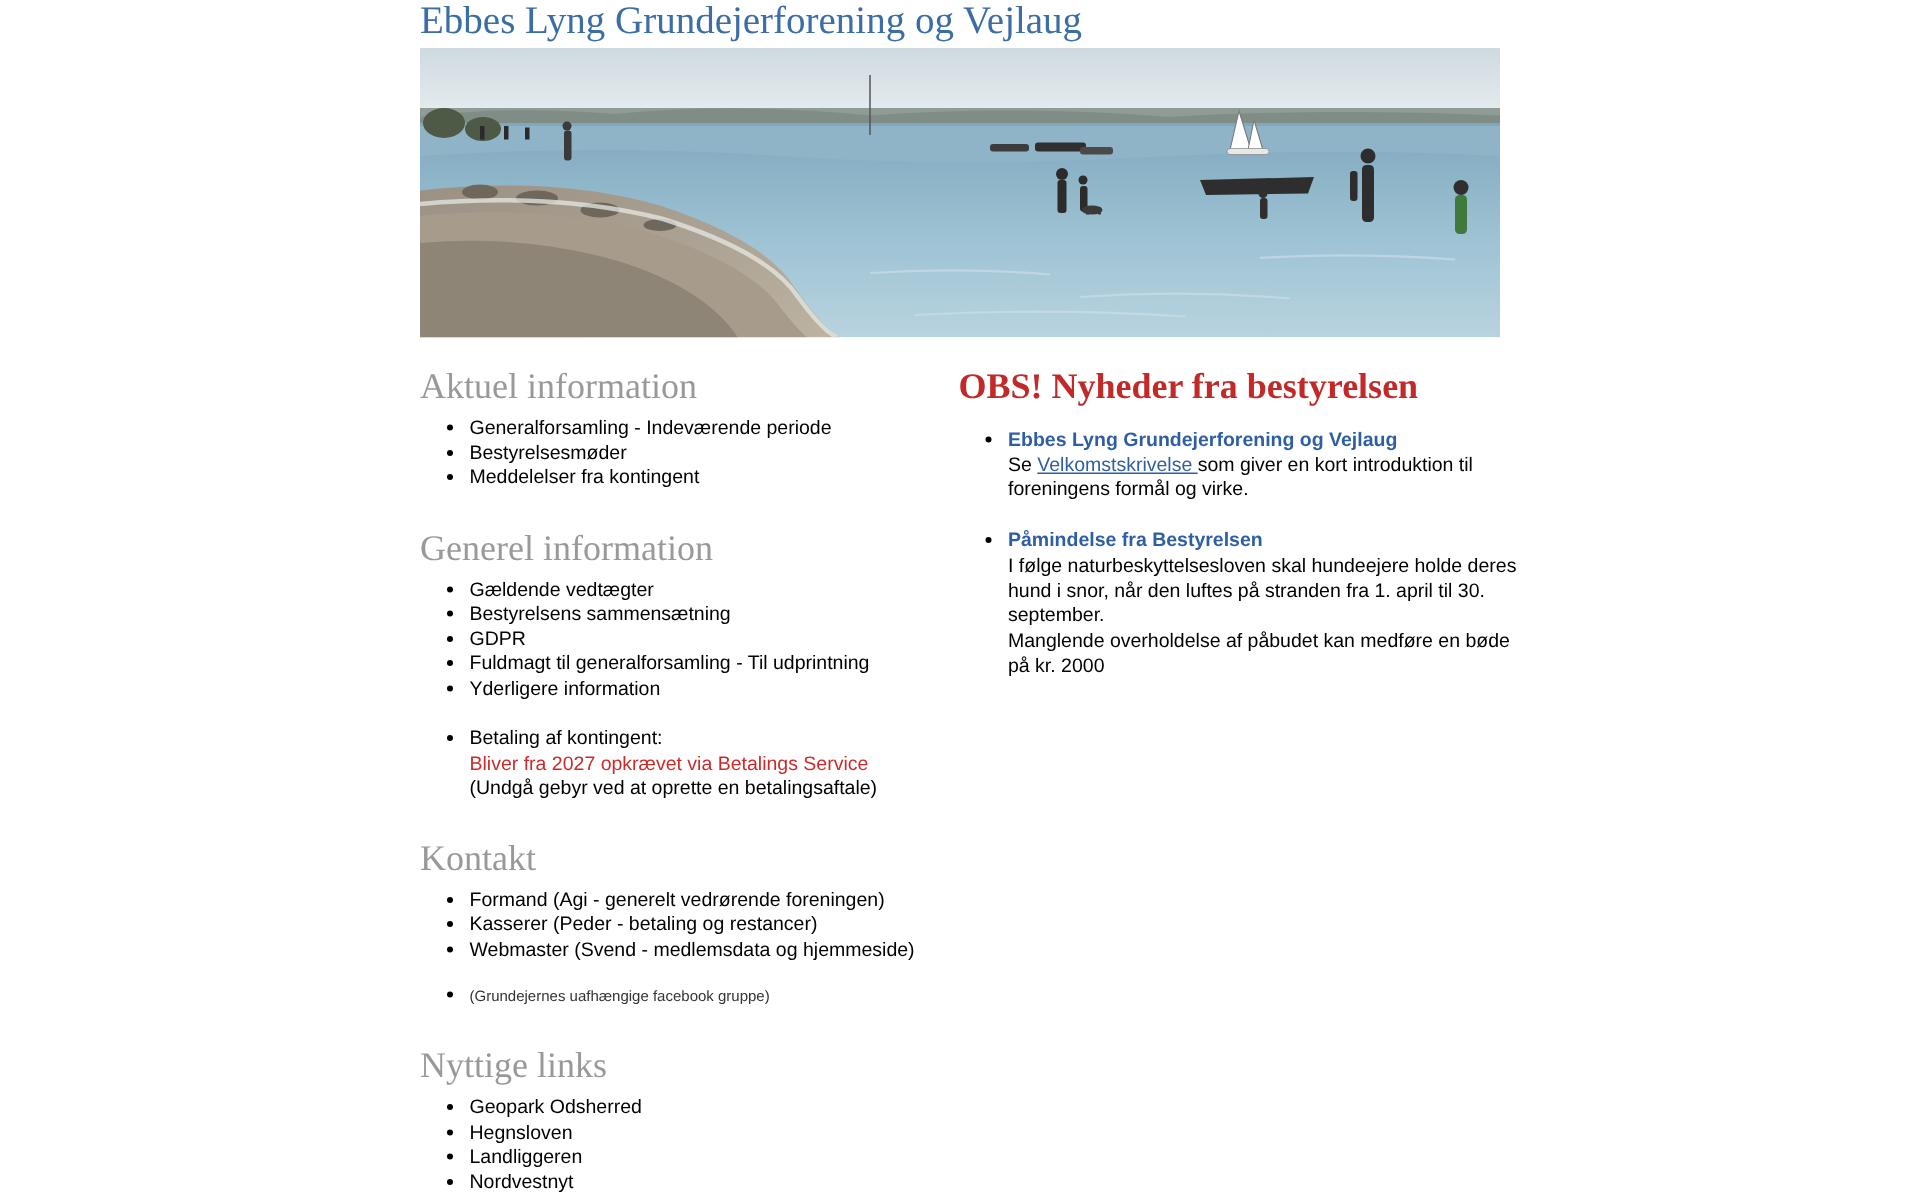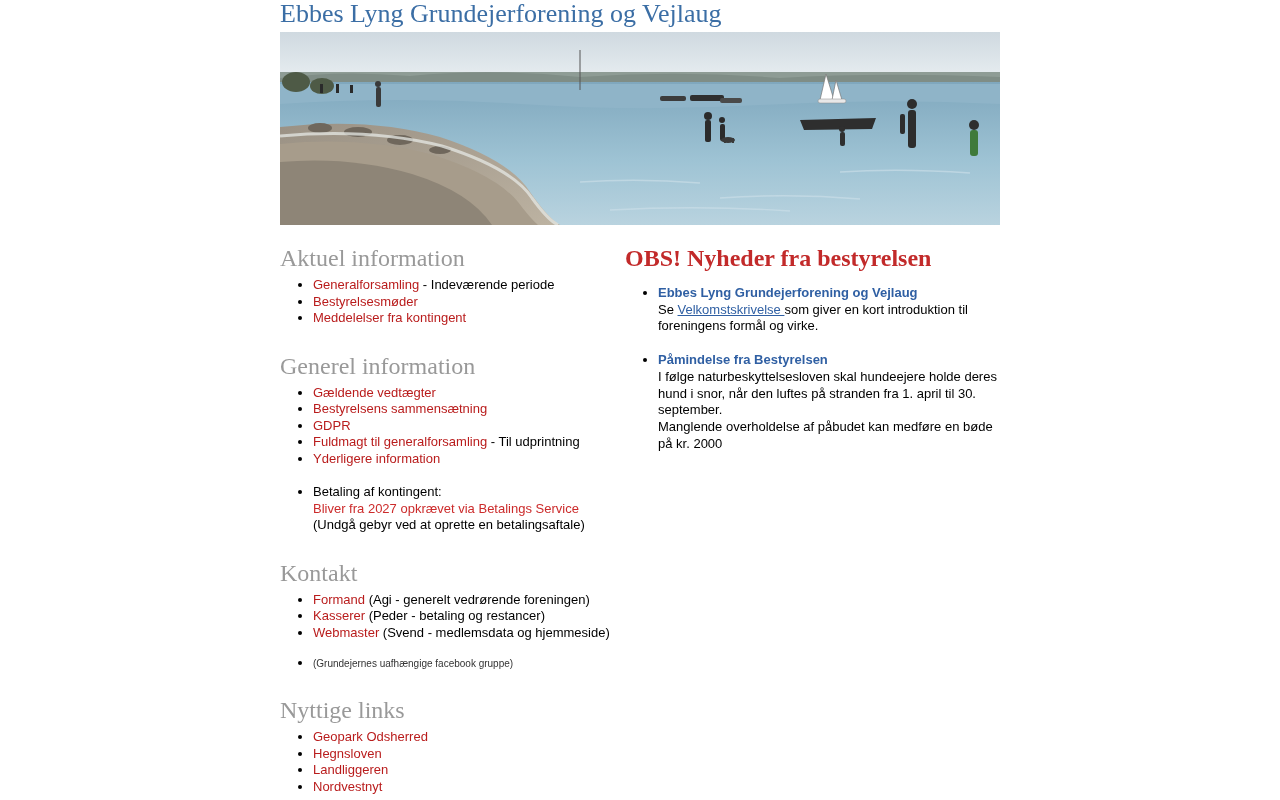--- a/index.html
+++ b/index.html
@@ -76,21 +76,21 @@
     width: 720px;
   }
   .col-left {
     position: absolute;
     left: 0;
     top: 0;
     width: 360px;
   }
   .col-right {
     position: absolute;
-    left: 345px;
+    left: 359px;
     top: 0;
     width: 375px;
   }
   h2.section {
     font-family: "Liberation Serif", serif;
     font-size: 24px;
     font-weight: normal;
     color: #999999;
     margin: 0 0 6px 0;
     line-height: 26px;
@@ -111,21 +111,21 @@
   }
   ul.links li {
     font-family: "Liberation Sans", sans-serif;
     font-size: 13px;
     line-height: 16.5px;
     color: #000000;
     margin: 0;
   }
   ul.links li::marker { color: #000000; }
   a.lnk {
-    color: #b91c1c;
+    color: #000000;
     text-decoration: none;
     cursor: pointer;
   }
   .plain { color: #000000; }
   .red {
     color: #cc2b2b;
   }
   .small-note {
     font-family: "Liberation Sans", sans-serif;
     font-size: 10px;

